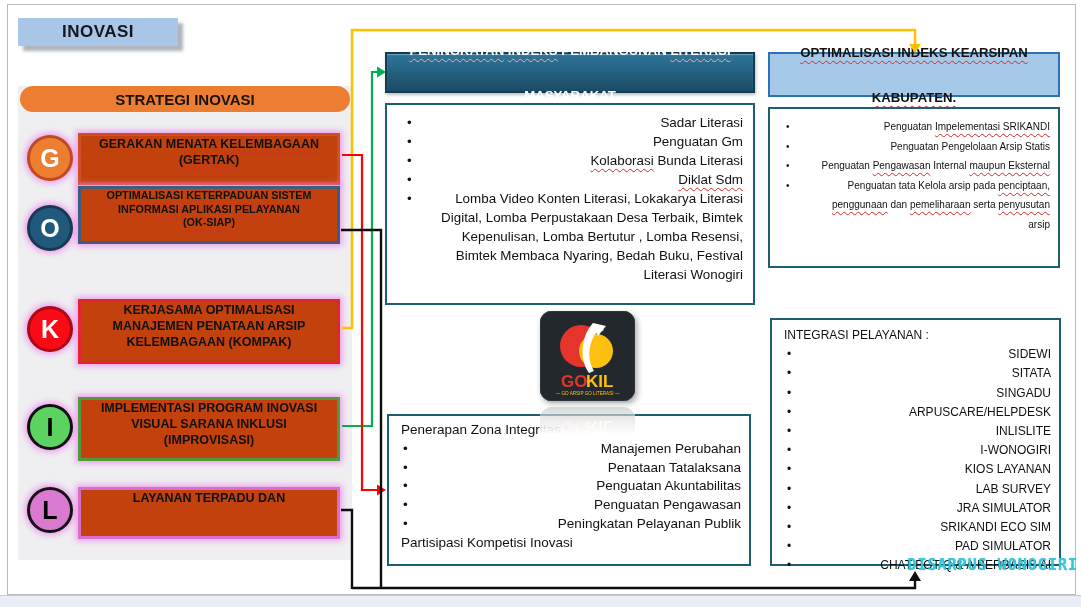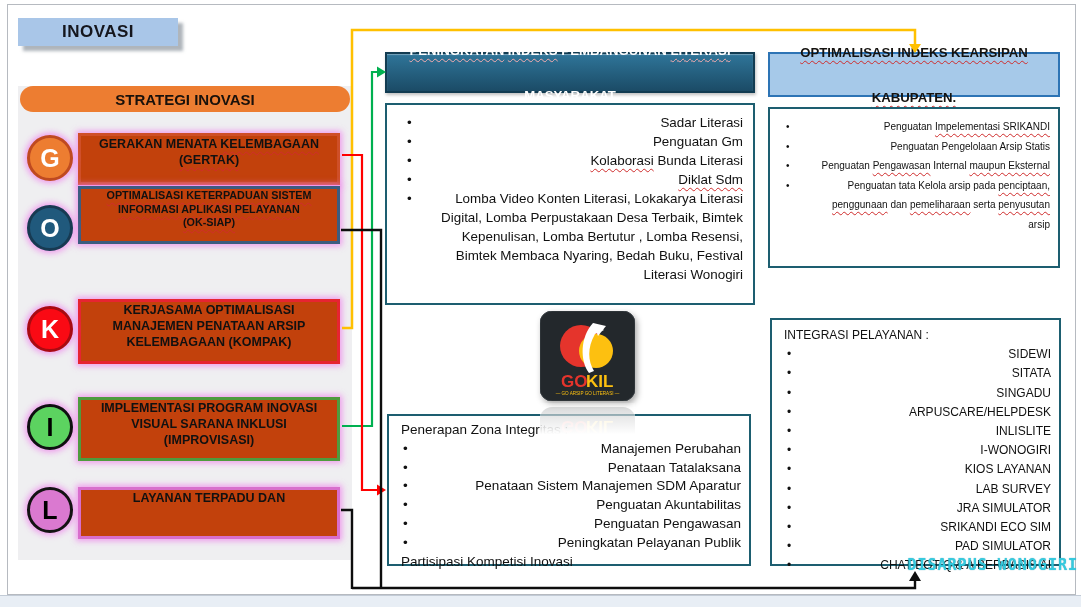--- a/index.html
+++ b/index.html
@@ -137,21 +137,20 @@
         <li><span class="sq">Diklat Sdm</span></li>
         <li><span>Lomba Video Konten Literasi, Lokakarya Literasi Digital, Lomba Perpustakaan Desa Terbaik, Bimtek Kepenulisan, Lomba Bertutur , Lomba Resensi, Bimtek Membaca Nyaring, Bedah Buku, Festival Literasi Wonogiri</span></li>
       </ul>
   </div>
 
   <div class="tbox zona" style="left:387px;top:414px;width:364px;height:152px;">
     <div>Penerapan Zona Integritas :</div>
     <ul class="bullets">
         <li>Manajemen Perubahan</li>
         <li>Penataan Tatalaksana</li>
-        <li>Penataan Sistem Manajemen SDM Aparatur</li>
         <li>Penguatan Akuntabilitas</li>
         <li>Penguatan Pengawasan</li>
         <li>Peningkatan Pelayanan Publik</li>
       </ul>
     <div>Partisipasi Kompetisi Inovasi</div>
   </div>
 
   <div class="col-hdr hdr-light" style="left:768px;top:52px;width:288px;height:41px;">
       <div class="segline"><span class="sq">OPTIMALISASI INDEKS KEARSIPAN</span></div>
       <div class="segline"><span class="sq">KABUPATEN.</span></div>

